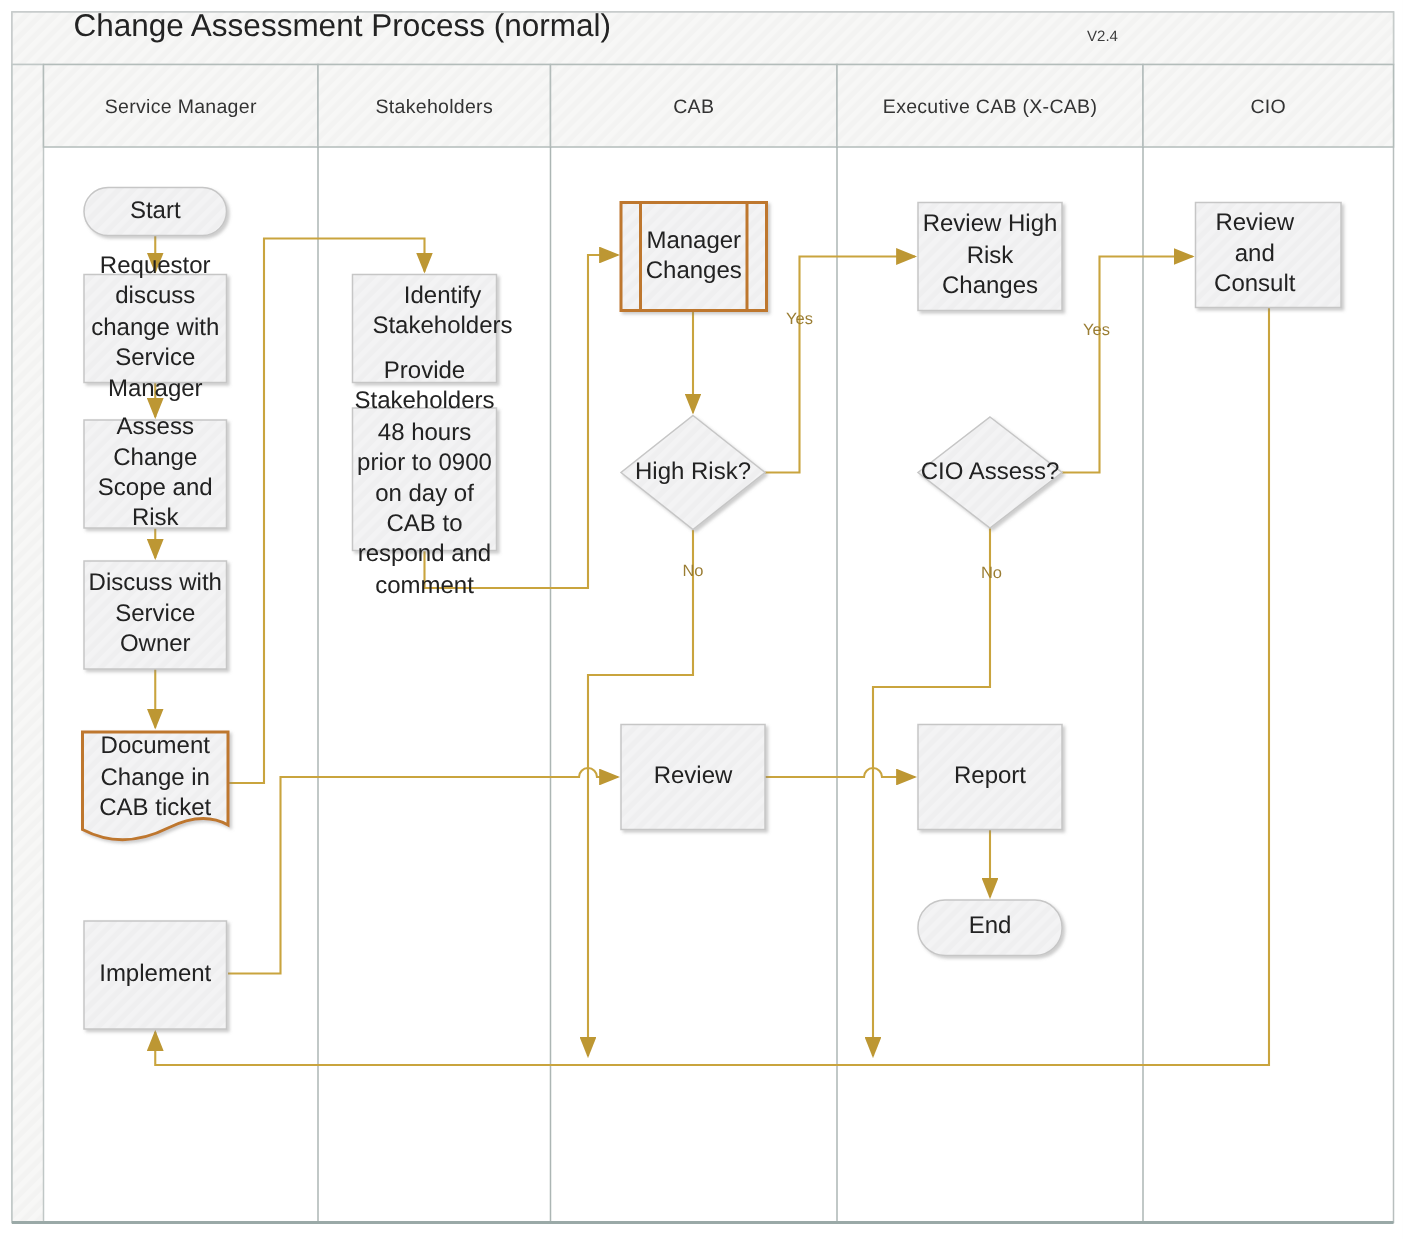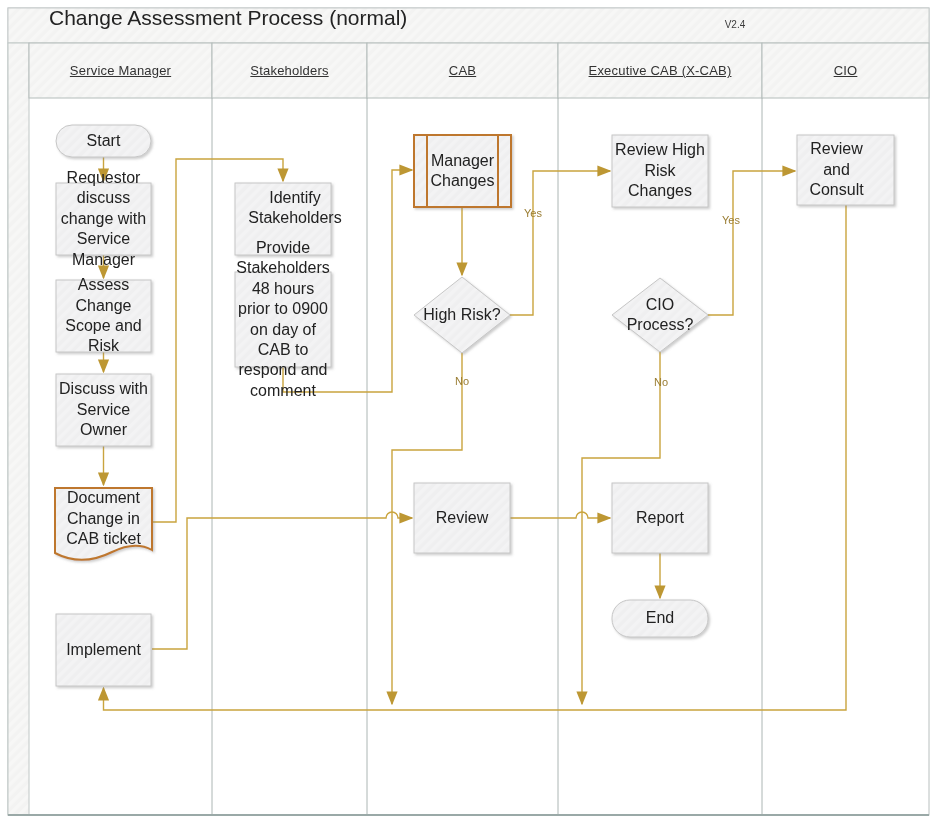--- a/index.html
+++ b/index.html
@@ -2,21 +2,21 @@
 <html><head>
 <meta charset="utf-8">
 <style>
   html,body{margin:0;padding:0;background:#fdfdfd;}
   .page{position:relative;width:935px;height:826px;font-family:"Liberation Sans",sans-serif;overflow:hidden;background:#fff;}
   svg{position:absolute;left:0;top:0;}
   .lbl{position:absolute;display:flex;align-items:center;justify-content:center;
        text-align:center;font-size:16px;line-height:1.28;color:#222;pointer-events:none;}
   .edge-lbl{position:absolute;font-size:11px;color:#9a7d33;text-align:center;pointer-events:none;}
   .hdr{position:absolute;display:flex;align-items:center;justify-content:center;
-       font-size:13px;color:#333;pointer-events:none;letter-spacing:.2px;text-decoration:underline;}
+       font-size:13px;color:#333;pointer-events:none;letter-spacing:.2px;}
   .title{position:absolute;left:16px;top:8px;height:20px;display:flex;align-items:center;
          font-size:21px;color:#232323;pointer-events:none;margin-left:33px;}
   .version{position:absolute;left:714px;top:19px;width:42px;font-size:10px;color:#3c3c3c;
            text-align:center;pointer-events:none;}
 </style>
 </head>
 <body>
 
 <div class="page">
 
@@ -111,21 +111,21 @@
 <div class="lbl" style="left:58px;top:280px;width:91px;height:72px">Assess Change Scope and Risk</div>
 <div class="lbl" style="left:58px;top:374px;width:91px;height:72px">Discuss with Service Owner</div>
 <div class="lbl" style="left:57px;top:488px;width:93px;height:62px">Document Change in CAB ticket</div>
 <div class="lbl" style="left:58px;top:614px;width:91px;height:72px">Implement</div>
 <div class="lbl" style="left:237px;top:172px;width:116px;height:72px">Identify Stakeholders</div>
 <div class="lbl" style="left:238px;top:272px;width:90px;height:95px">Provide Stakeholders 48 hours prior to 0900 on day of CAB to respond and comment</div>
 <div class="lbl" style="left:430px;top:135px;width:65px;height:72px">Manager Changes</div>
 <div class="lbl" style="left:414px;top:277px;width:96px;height:76px">High Risk?</div>
 <div class="lbl" style="left:414px;top:483px;width:96px;height:70px">Review</div>
 <div class="lbl" style="left:614px;top:135px;width:92px;height:72px">Review High Risk Changes</div>
-<div class="lbl" style="left:612px;top:277px;width:96px;height:76px">CIO Process?</div>
+<div class="lbl" style="left:612px;top:277px;width:96px;height:76px">CIO Assess?</div>
 <div class="lbl" style="left:612px;top:483px;width:96px;height:70px">Report</div>
 <div class="lbl" style="left:612px;top:600px;width:96px;height:37px">End</div>
 <div class="lbl" style="left:799px;top:135px;width:75px;height:70px">Review and Consult</div>
 
 <div class="edge-lbl" style="left:513px;top:207px;width:40px">Yes</div>
 <div class="edge-lbl" style="left:442px;top:375px;width:40px">No</div>
 <div class="edge-lbl" style="left:711px;top:214px;width:40px">Yes</div>
 <div class="edge-lbl" style="left:641px;top:376px;width:40px">No</div>
 
 </div>

